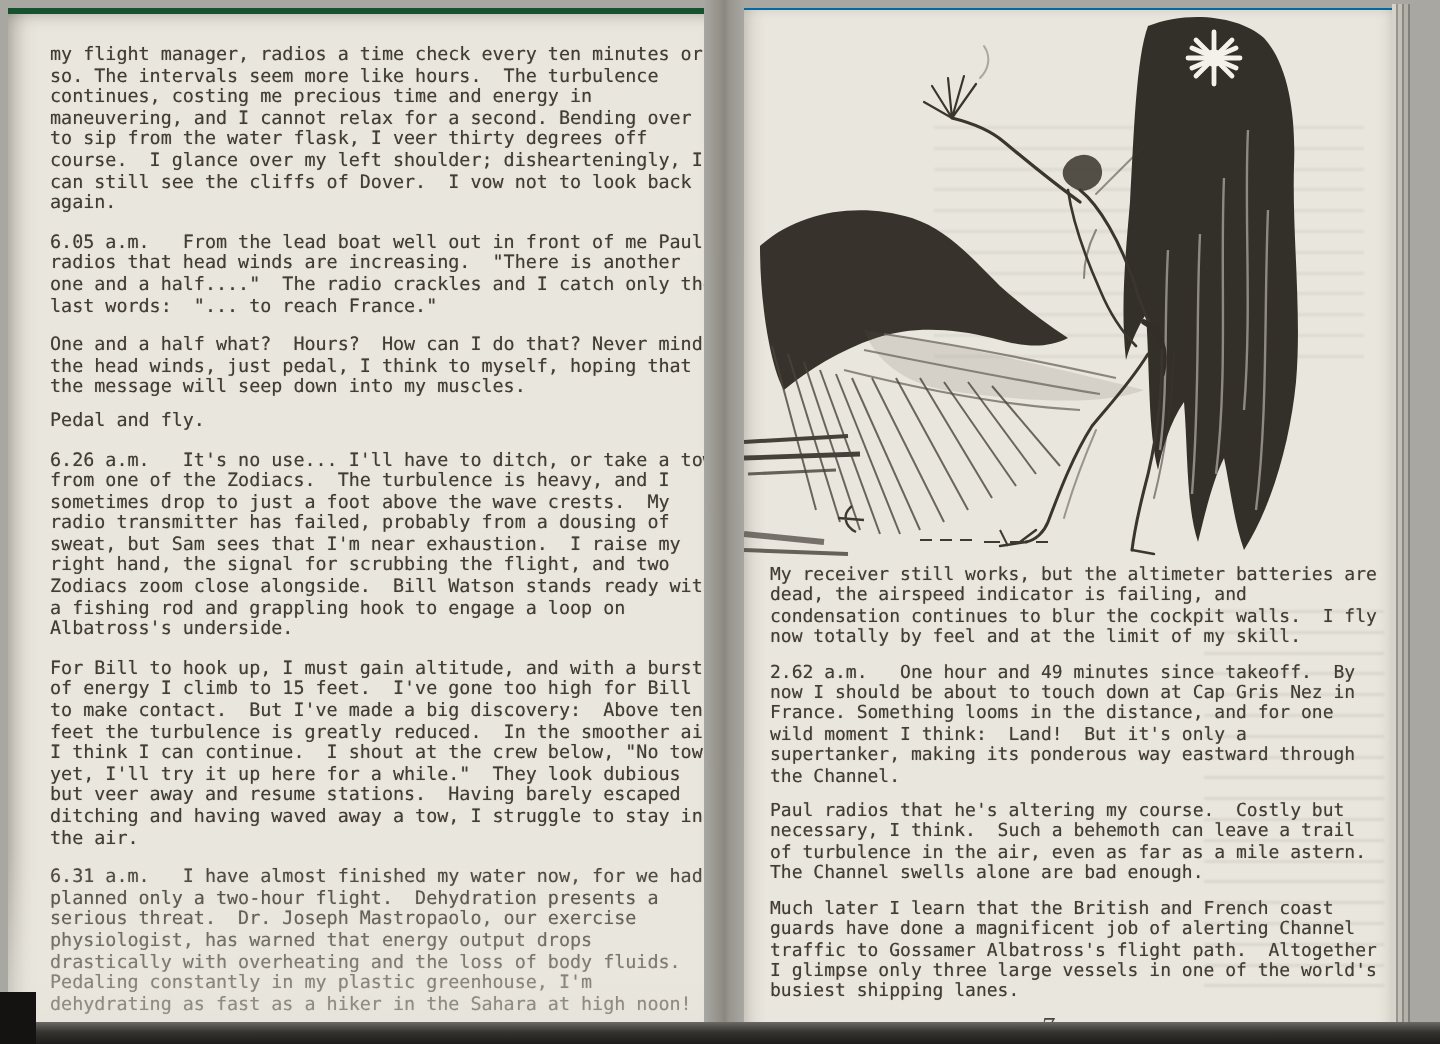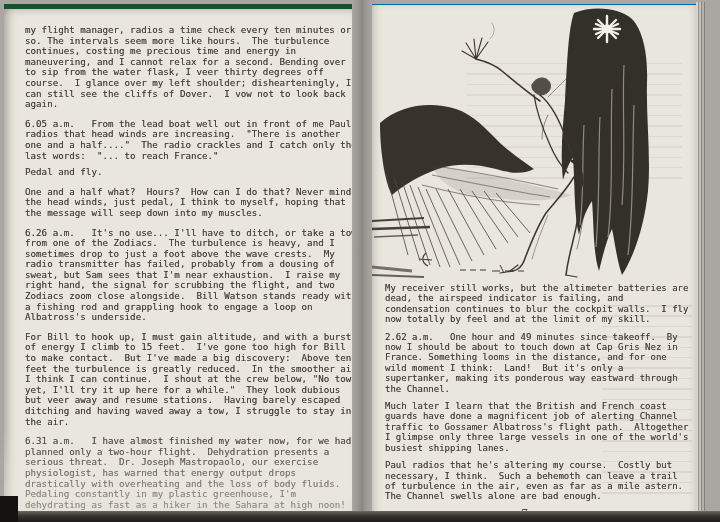--- a/index.html
+++ b/index.html
@@ -3,21 +3,21 @@
 <meta charset="utf-8">
 <style>
   html,body{margin:0;padding:0;background:#8f8e89;}
   .scan{
     position:relative;width:720px;height:522px;overflow:hidden;
     background:#a9a7a1;
     font-family:"DejaVu Sans Mono","Liberation Mono",monospace;
   }
   
   .page{position:absolute;top:4px;height:512px;background:#e9e6dd;overflow:hidden;}
-  .page-left{left:4px;width:348px;border-top:5px solid #14532d;
+  .page-left{left:4px;width:348px;border-top:3px solid #14532d;
     box-shadow:inset 9px 0 10px -6px rgba(95,92,84,.5), inset 0 6px 8px -6px rgba(95,92,84,.35);}
   .page-right{left:372px;width:324px;border-top:1px solid #0369a1;
     box-shadow:inset -4px 0 8px -5px rgba(95,92,84,.35), inset 6px 0 10px -6px rgba(95,92,84,.45);}
   .gutter{position:absolute;top:0;left:352px;width:20px;height:522px;
     background:linear-gradient(90deg, rgba(110,107,99,0) 0%, rgba(110,107,99,.38) 40%, #8a877f 52%, rgba(110,107,99,.30) 62%, rgba(110,107,99,0) 100%);}
   .edge-lines{position:absolute;top:2px;left:696px;width:12px;height:512px;
     background:repeating-linear-gradient(90deg,#d6d3ca 0 2px,#96948d 2px 3px,#c3c0b7 3px 5px,#8b8982 5px 6px,#b3b1a9 6px 8px,#82807a 8px 9px,#a9a7a0 9px 12px);
     border-radius:0 4px 4px 0;}
   .bottom-band{position:absolute;left:0;bottom:0;width:720px;height:11px;
     background:linear-gradient(180deg,#6b6965 0%,#35342f 45%,#1d1c1a 100%);}
@@ -44,22 +44,22 @@
 </style>
 </head>
 <body>
 
 <div class="scan">
 
   <div class="page page-left">
     <div class="col">
       <p class="t">my flight manager, radios a time check every ten minutes or so. The intervals seem more like hours.  The turbulence continues, costing me precious time and energy in maneuvering, and I cannot relax for a second. Bending over to sip from the water flask, I veer thirty degrees off course.  I glance over my left shoulder; dishearteningly, I can still see the cliffs of Dover.  I vow not to look back again.</p>
       <p class="t">6.05 a.m.   From the lead boat well out in front of me Paul radios that head winds are increasing.  "There is another one and a half...."  The radio crackles and I catch only the last words:  "... to reach France."</p>
+      <p class="t">One and a half what?  Hours?  How can I do that? Never mind the head winds, just pedal, I think to myself, hoping that the message will seep down into my muscles.</p>
       <p class="t small-gap">Pedal and fly.</p>
-      <p class="t">One and a half what?  Hours?  How can I do that? Never mind the head winds, just pedal, I think to myself, hoping that the message will seep down into my muscles.</p>
       <p class="t">6.26 a.m.   It's no use... I'll have to ditch, or take a tow from one of the Zodiacs.  The turbulence is heavy, and I sometimes drop to just a foot above the wave crests.  My radio transmitter has failed, probably from a dousing of sweat, but Sam sees that I'm near exhaustion.  I raise my right hand, the signal for scrubbing the flight, and two Zodiacs zoom close alongside.  Bill Watson stands ready with a fishing rod and grappling hook to engage a loop on Albatross's underside.</p>
       <p class="t">For Bill to hook up, I must gain altitude, and with a burst of energy I climb to 15 feet.  I've gone too high for Bill to make contact.  But I've made a big discovery:  Above ten feet the turbulence is greatly reduced.  In the smoother air I think I can continue.  I shout at the crew below, "No tow yet, I'll try it up here for a while."  They look dubious but veer away and resume stations.  Having barely escaped ditching and having waved away a tow, I struggle to stay in the air.</p>
       <p class="t">6.31 a.m.   I have almost finished my water now, for we had planned only a two-hour flight.  Dehydration presents a serious threat.  Dr. Joseph Mastropaolo, our exercise physiologist, has warned that energy output drops drastically with overheating and the loss of body fluids. Pedaling constantly in my plastic greenhouse, I'm dehydrating as fast as a hiker in the Sahara at high noon!</p>
       <div class="pgnum">6</div>
     </div>
     <div class="fade-overlay"></div>
   </div>
 
   <div class="gutter"></div>
 
@@ -155,22 +155,22 @@
           <path d="M120,266 L152,266" stroke-width="1" stroke-dasharray="8,5"></path>
           <path d="M128,260 L132,268" stroke-width="1"></path>
           <path d="M54,248 C49,252 50,258 56,261 M47,254 L60,255" stroke-width="1.2"></path>
         </g>
       </svg>
     </div>
 
     <div class="col">
       <p class="t">My receiver still works, but the altimeter batteries are dead, the airspeed indicator is failing, and condensation continues to blur the cockpit walls.  I fly now totally by feel and at the limit of my skill.</p>
       <p class="t">2.62 a.m.   One hour and 49 minutes since takeoff.  By now I should be about to touch down at Cap Gris Nez in France. Something looms in the distance, and for one wild moment I think:  Land!  But it's only a supertanker, making its ponderous way eastward through the Channel.</p>
+      <p class="t">Paul radios that he's altering my course.  Costly but necessary, I think.  Such a behemoth can leave a trail of turbulence in the air, even as far as a mile astern.  The Channel swells alone are bad enough.</p>
       <p class="t">Much later I learn that the British and French coast guards have done a magnificent job of alerting Channel traffic to Gossamer Albatross's flight path.  Altogether I glimpse only three large vessels in one of the world's busiest shipping lanes.</p>
-      <p class="t">Paul radios that he's altering my course.  Costly but necessary, I think.  Such a behemoth can leave a trail of turbulence in the air, even as far as a mile astern.  The Channel swells alone are bad enough.</p>
       <div class="pgnum">7</div>
     </div>
     <div class="ghost g2"></div>
   </div>
 
   <div class="edge-lines"></div>
 
   <div class="bottom-band"></div>
   <div class="corner-black"></div>
 </div>

